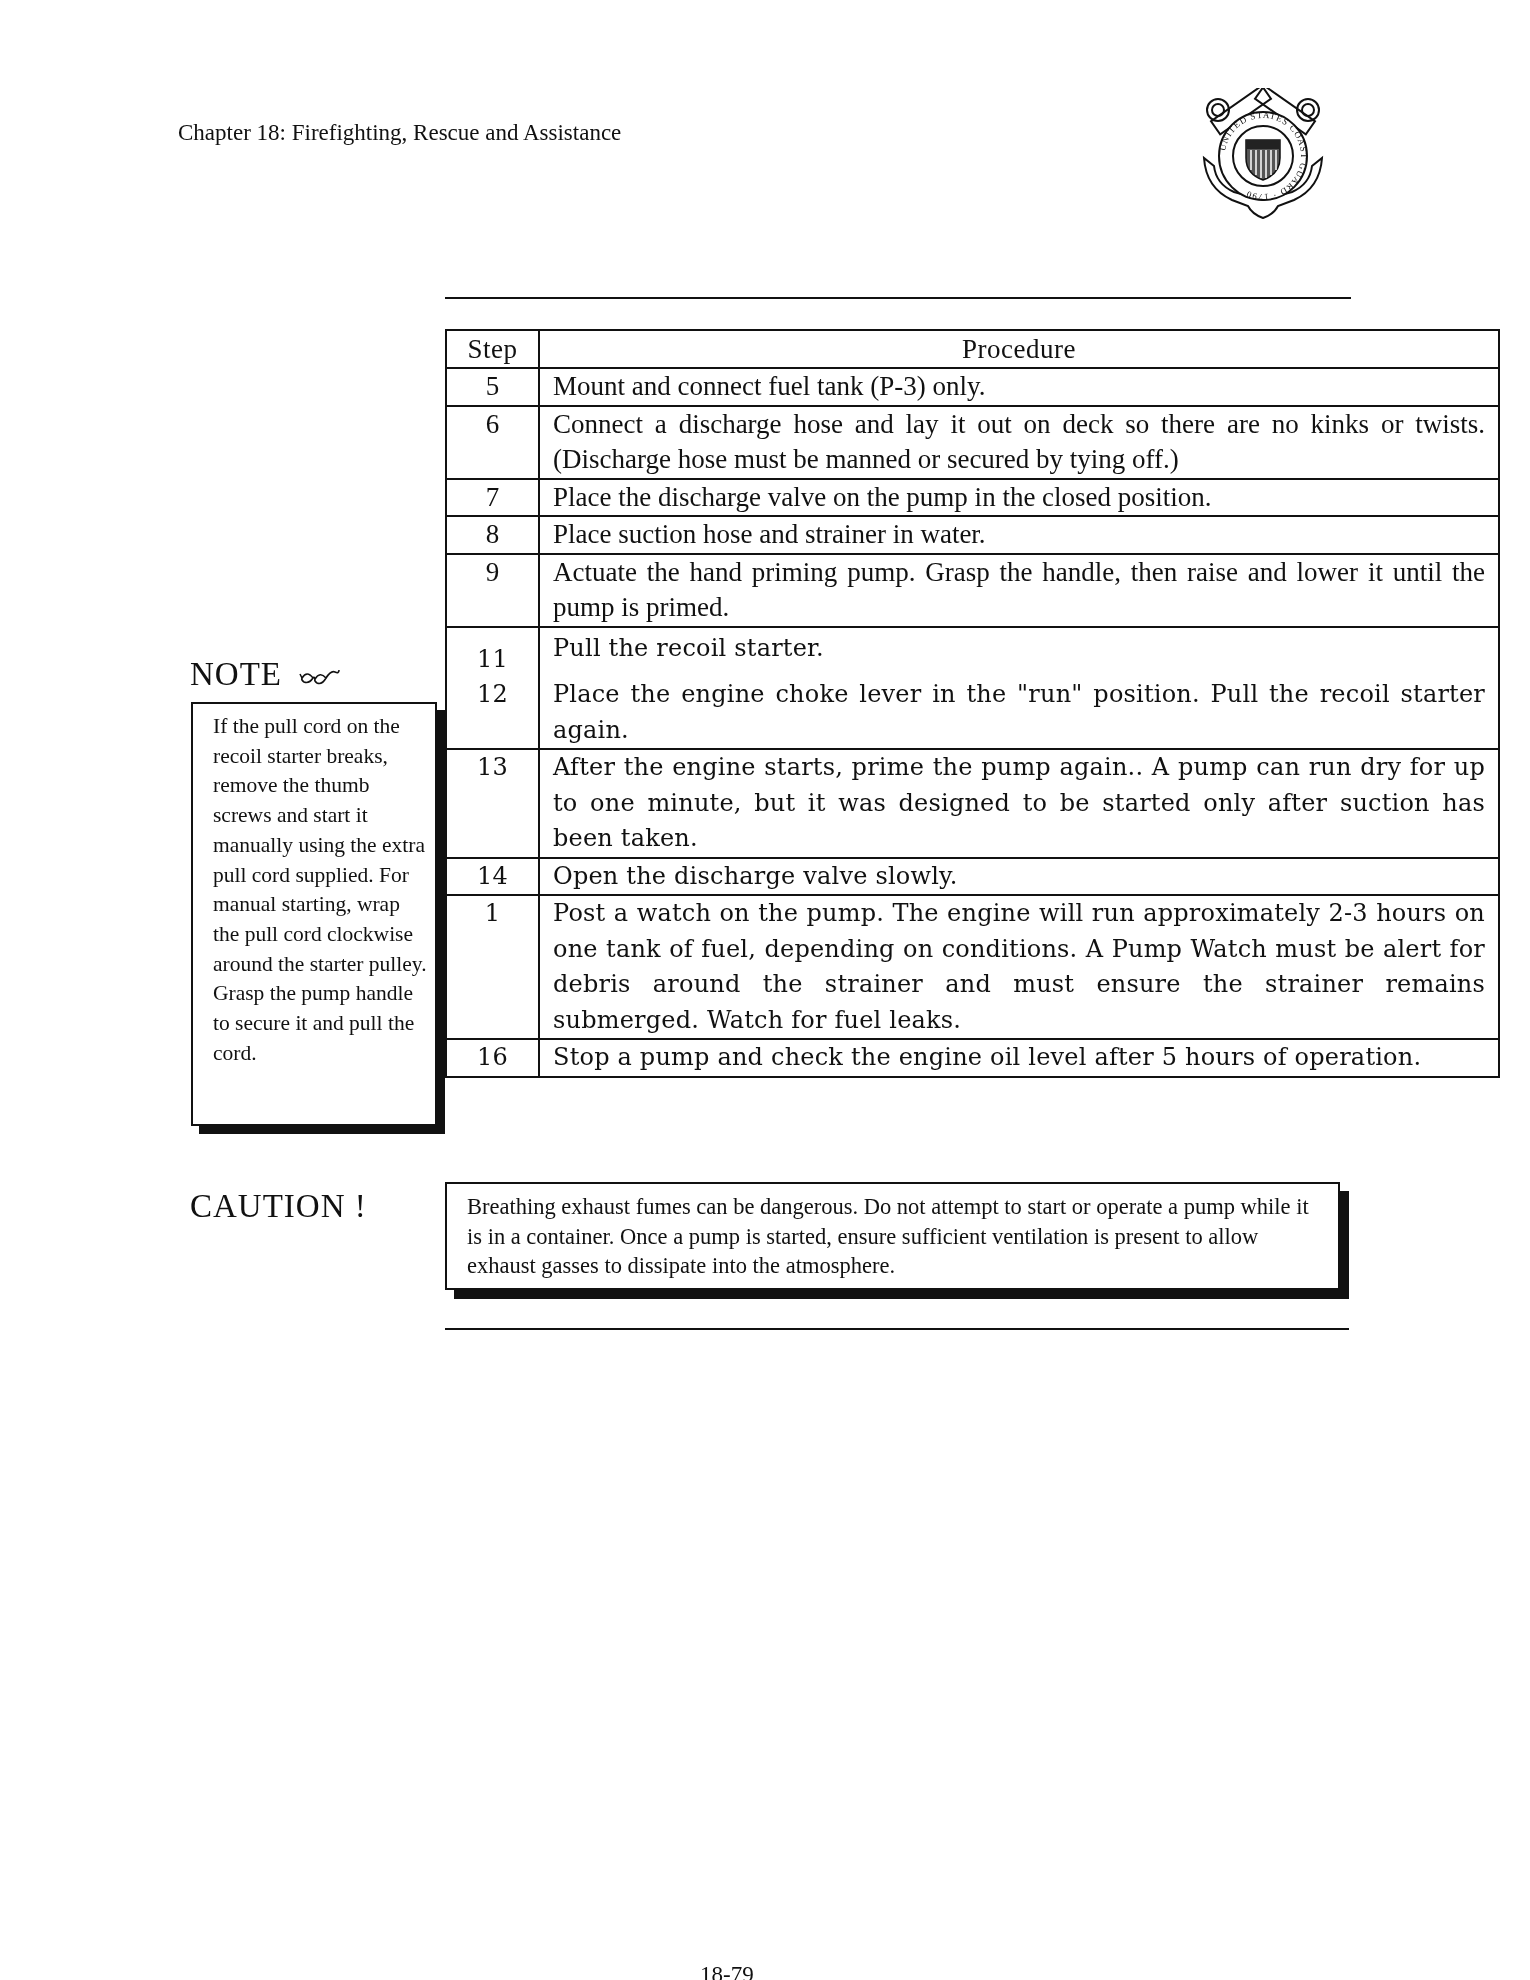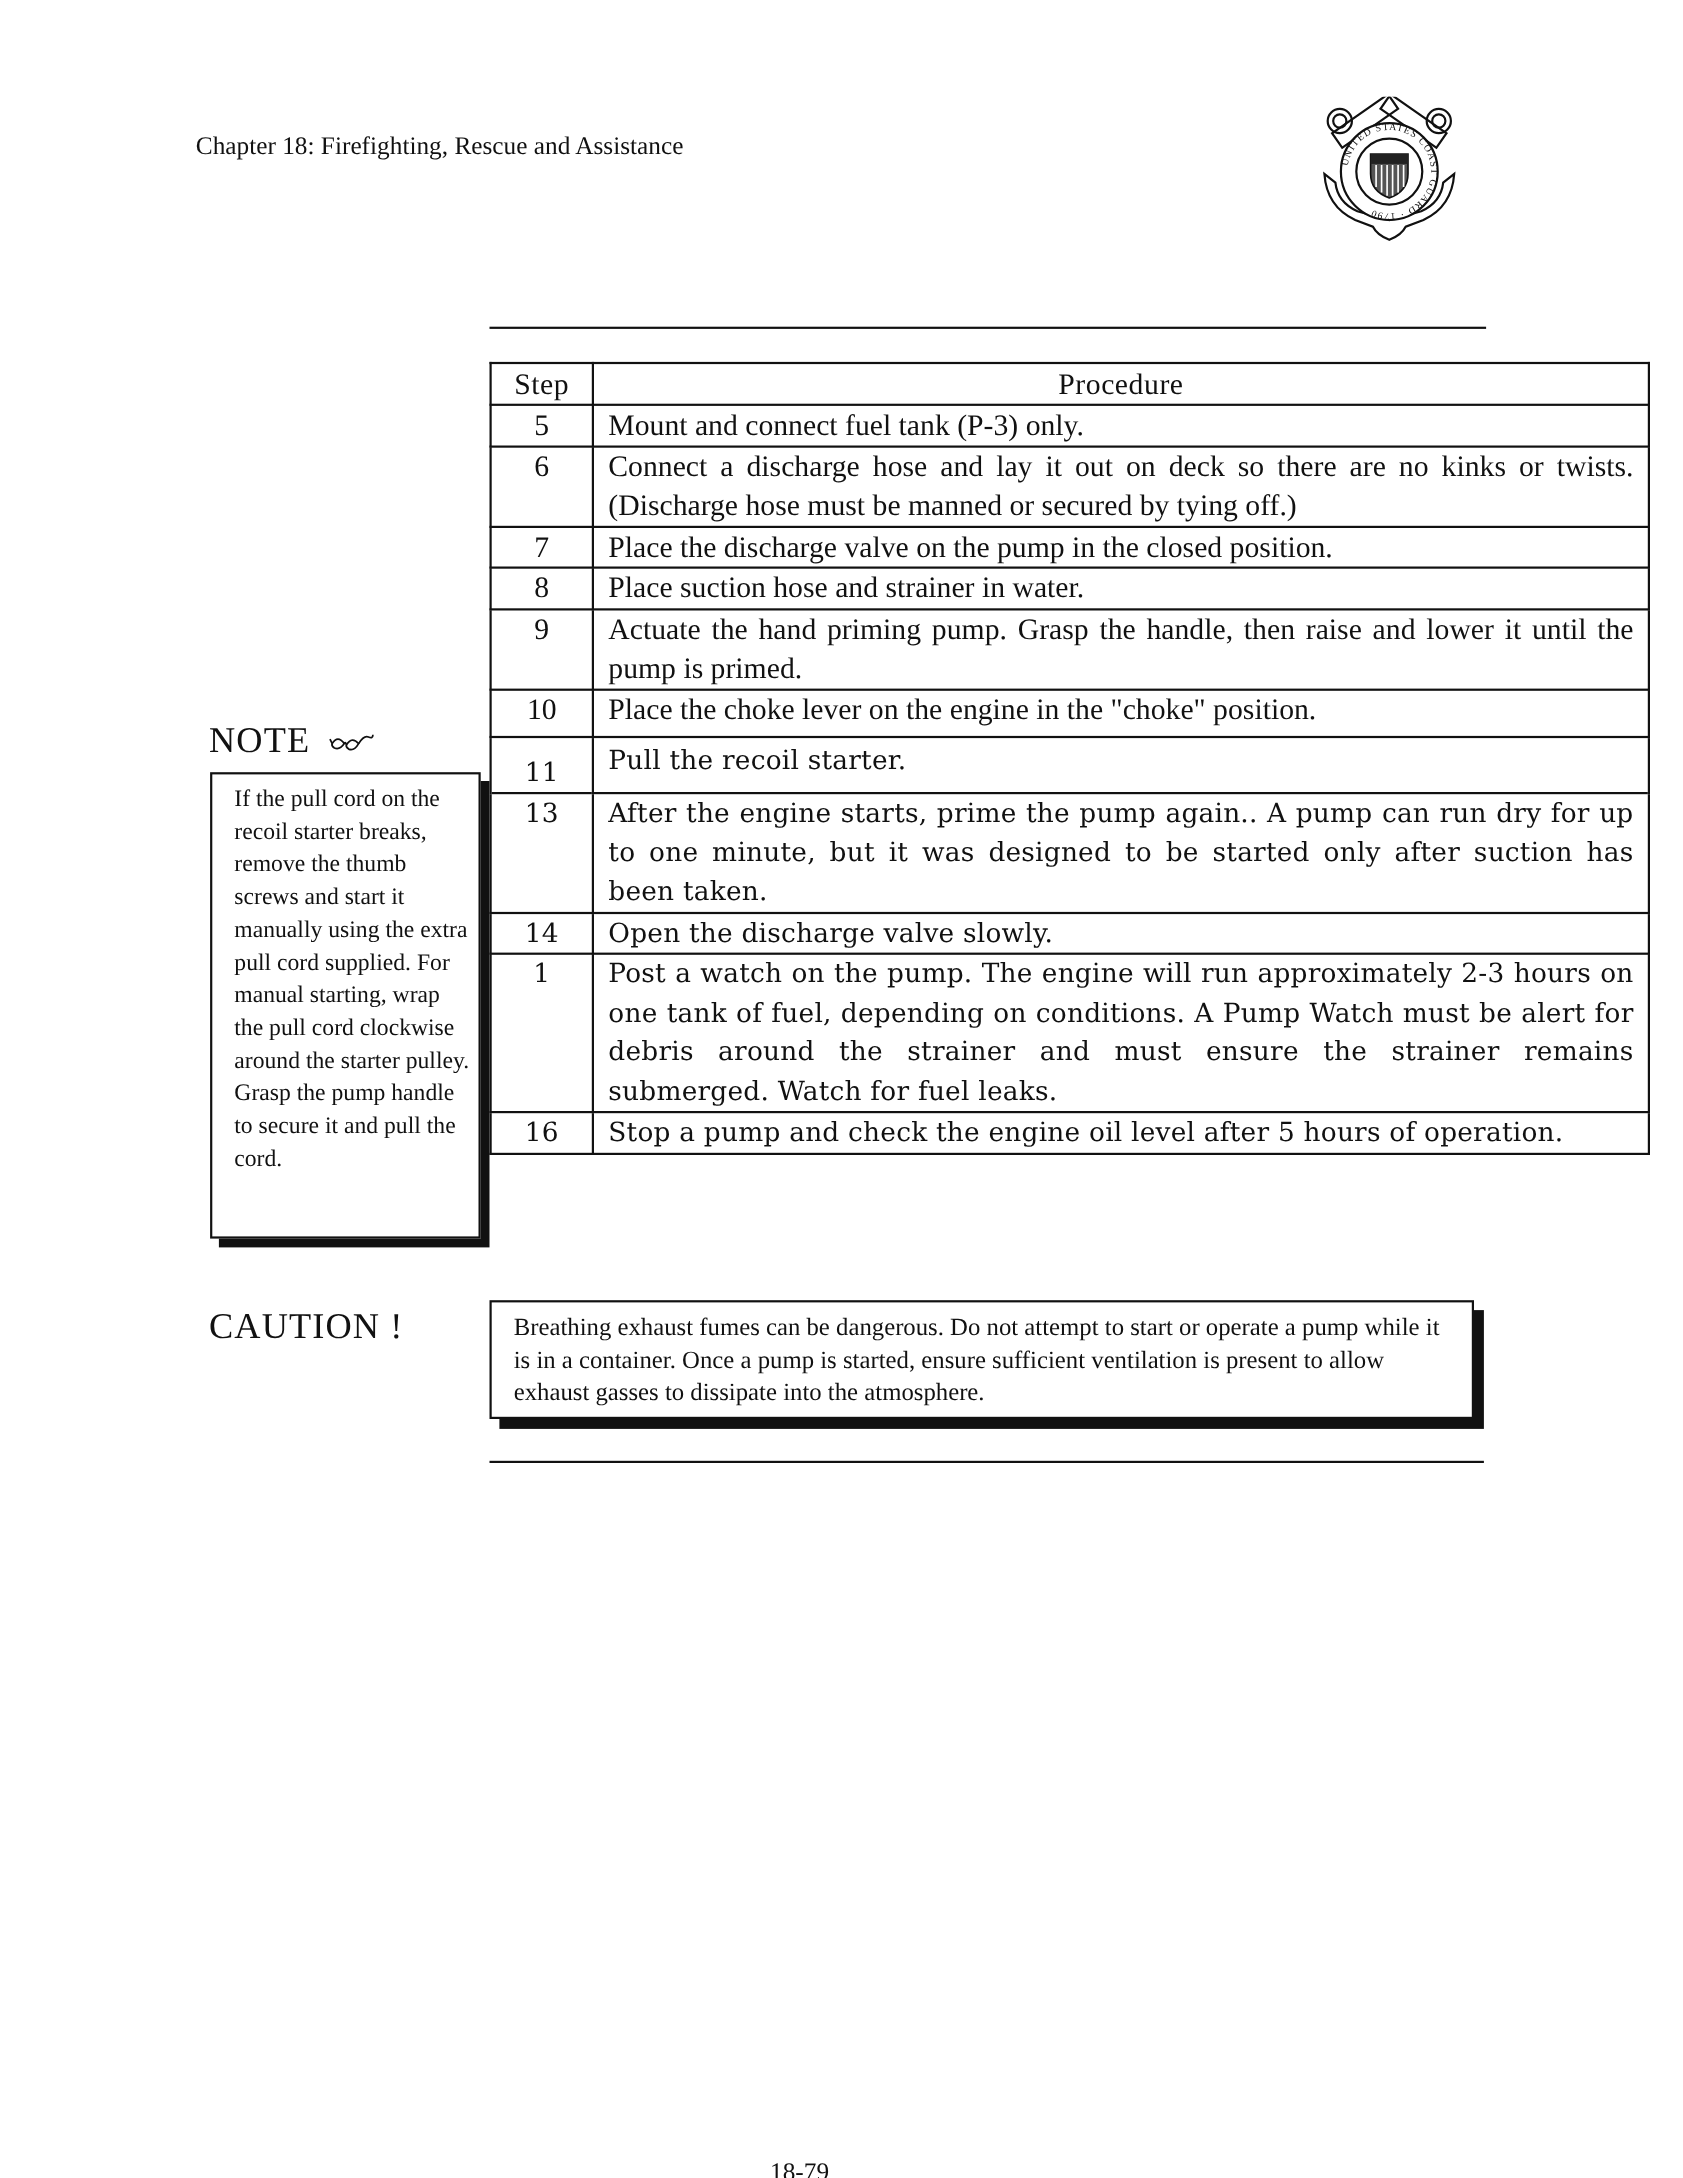--- a/index.html
+++ b/index.html
@@ -103,27 +103,27 @@
       <td class="text">Place the discharge valve on the pump in the closed position.</td>
     </tr>
     <tr>
       <td class="step">8</td>
       <td class="text">Place suction hose and strainer in water.</td>
     </tr>
     <tr>
       <td class="step">9</td>
       <td class="text">Actuate the hand priming pump.  Grasp the handle, then raise and lower it until the pump is primed.</td>
     </tr>
-    <tr style="height:43px;">
-      <td class="step">10</td>
-      <td class="text">Place the choke lever on the engine in the "choke" position.</td>
-    </tr>
     <tr class="noline wide">
       <td class="step" style="padding-top:14px;margin-top:37px;">11</td>
       <td class="text" style="padding-top:3px;">Pull the recoil starter.</td>
+    </tr>
+    <tr class="noline-top wide">
+      <td class="step">12</td>
+      <td class="text">Place the engine choke lever in the "run" position.  Pull the recoil starter again.</td>
     </tr>
     <tr class="wide">
       <td class="step">13</td>
       <td class="text">After the engine starts, prime the pump again..  A pump can run dry for up to one minute, but it was designed to be started only after suction has been taken.</td>
     </tr>
     <tr class="wide">
       <td class="step">14</td>
       <td class="text">Open the discharge valve slowly.</td>
     </tr>
     <tr class="wide">

